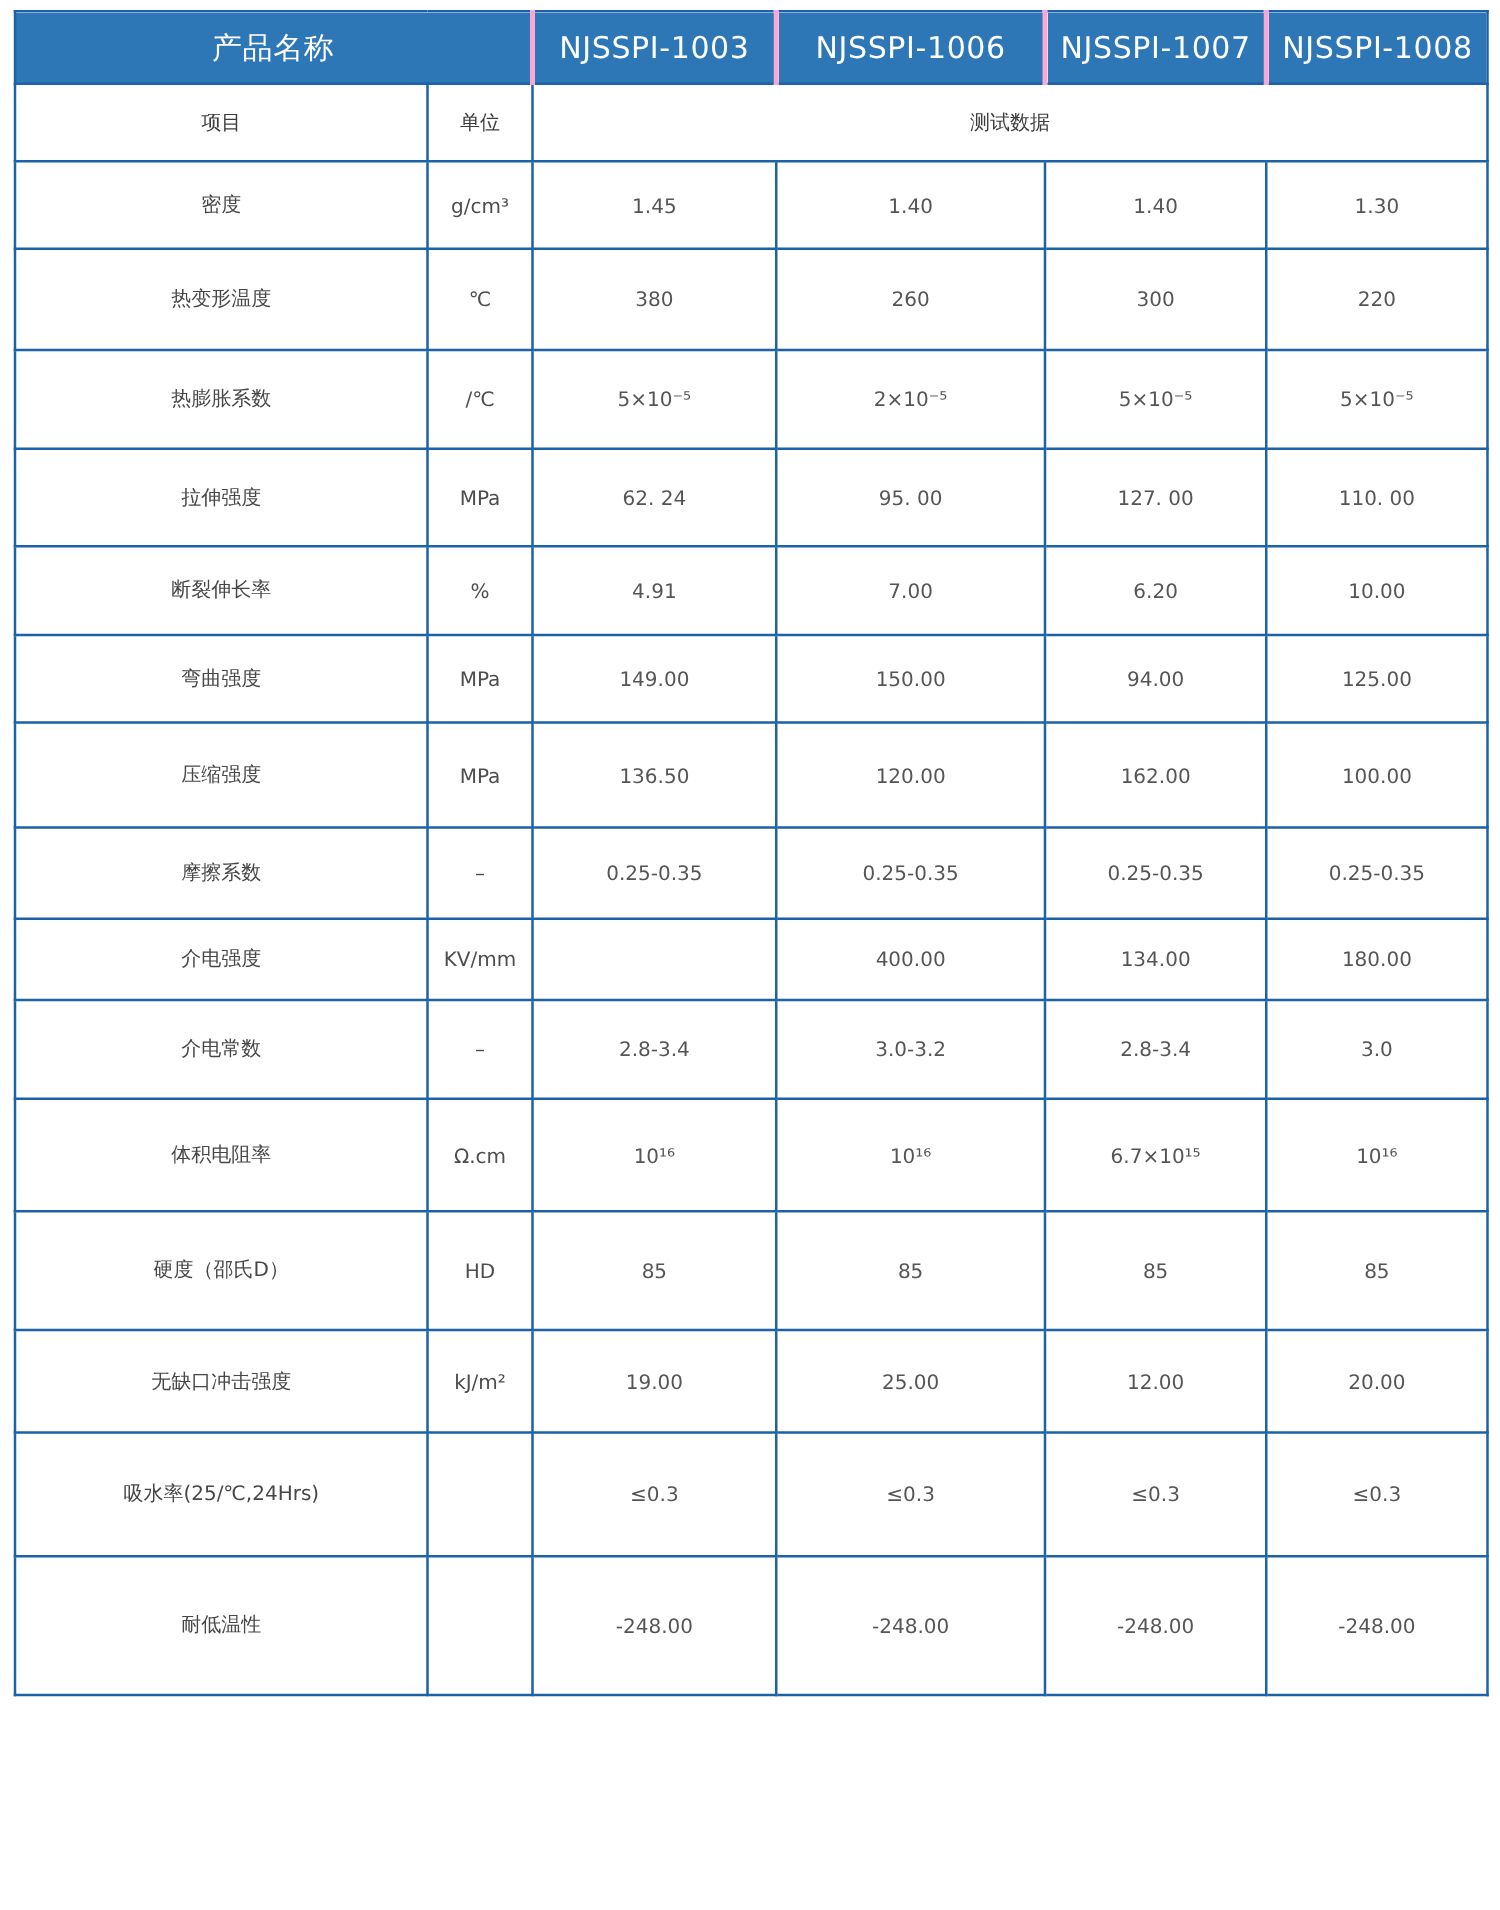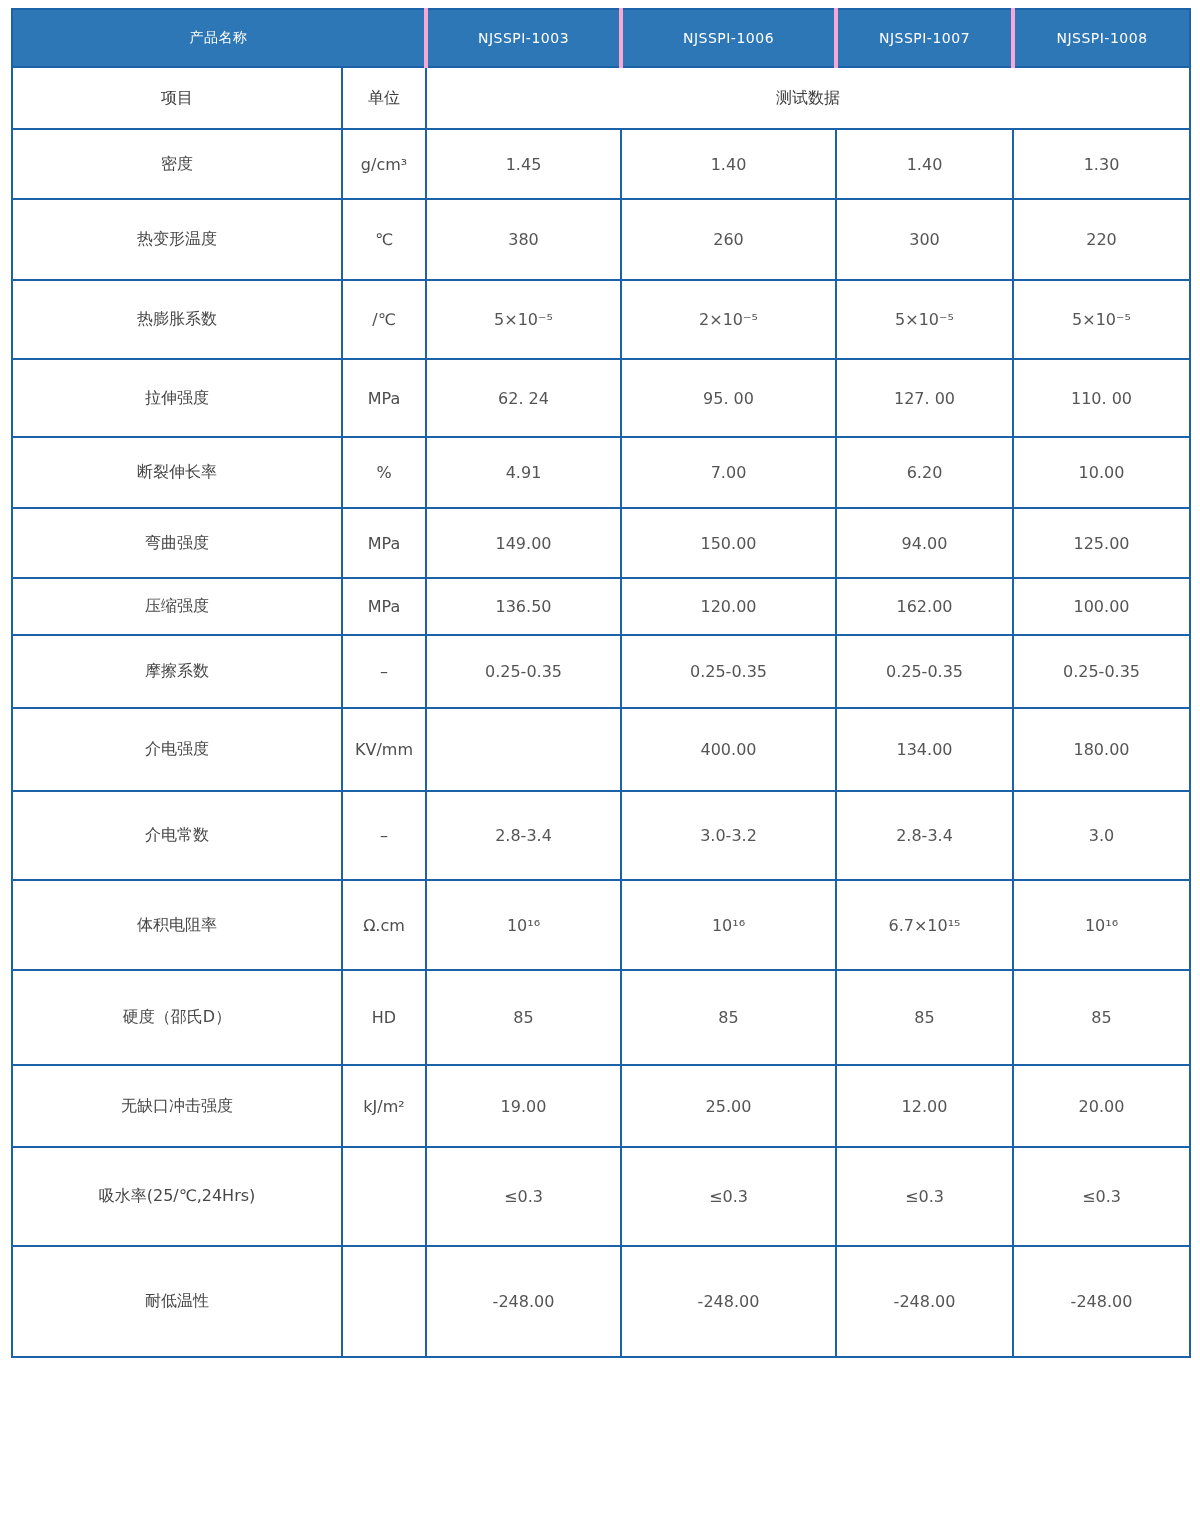--- a/index.html
+++ b/index.html
@@ -25,21 +25,21 @@
     border: 2px solid #1b62a8;
     text-align: center;
     vertical-align: middle;
     padding: 2px 4px;
     overflow: hidden;
     box-sizing: border-box;
   }
   tr.product-header-row th {
     background: #2e77b6;
     color: #ffffff;
-    font-size: 14px;
+    font-size: 24px;
     font-weight: 400;
     height: 58px;
     letter-spacing: 0.5px;
   }
   tr.product-header-row th.product-th {
     border-left: 4px solid #f9a8d4;
   }
   tr.subheader-row th {
     background: #ffffff;
     color: #3c3c3c;
@@ -126,45 +126,45 @@
           <td class="value-cell">10.00</td>
         </tr>
         <tr style="height: 70px;">
           <td class="label-cell">弯曲强度</td>
           <td class="unit-cell">MPa</td>
           <td class="value-cell">149.00</td>
           <td class="value-cell">150.00</td>
           <td class="value-cell">94.00</td>
           <td class="value-cell">125.00</td>
         </tr>
-        <tr style="height: 57px;">
+        <tr style="height: 84px;">
           <td class="label-cell">压缩强度</td>
           <td class="unit-cell">MPa</td>
           <td class="value-cell">136.50</td>
           <td class="value-cell">120.00</td>
           <td class="value-cell">162.00</td>
           <td class="value-cell">100.00</td>
         </tr>
         <tr style="height: 73px;">
           <td class="label-cell">摩擦系数</td>
           <td class="unit-cell">–</td>
           <td class="value-cell">0.25-0.35</td>
           <td class="value-cell">0.25-0.35</td>
           <td class="value-cell">0.25-0.35</td>
           <td class="value-cell">0.25-0.35</td>
         </tr>
-        <tr style="height: 83px;">
+        <tr style="height: 65px;">
           <td class="label-cell">介电强度</td>
           <td class="unit-cell">KV/mm</td>
           <td class="value-cell"></td>
           <td class="value-cell">400.00</td>
           <td class="value-cell">134.00</td>
           <td class="value-cell">180.00</td>
         </tr>
-        <tr style="height: 89px;">
+        <tr style="height: 79px;">
           <td class="label-cell">介电常数</td>
           <td class="unit-cell">–</td>
           <td class="value-cell">2.8-3.4</td>
           <td class="value-cell">3.0-3.2</td>
           <td class="value-cell">2.8-3.4</td>
           <td class="value-cell">3.0</td>
         </tr>
         <tr style="height: 90px;">
           <td class="label-cell">体积电阻率</td>
           <td class="unit-cell">Ω.cm</td>

